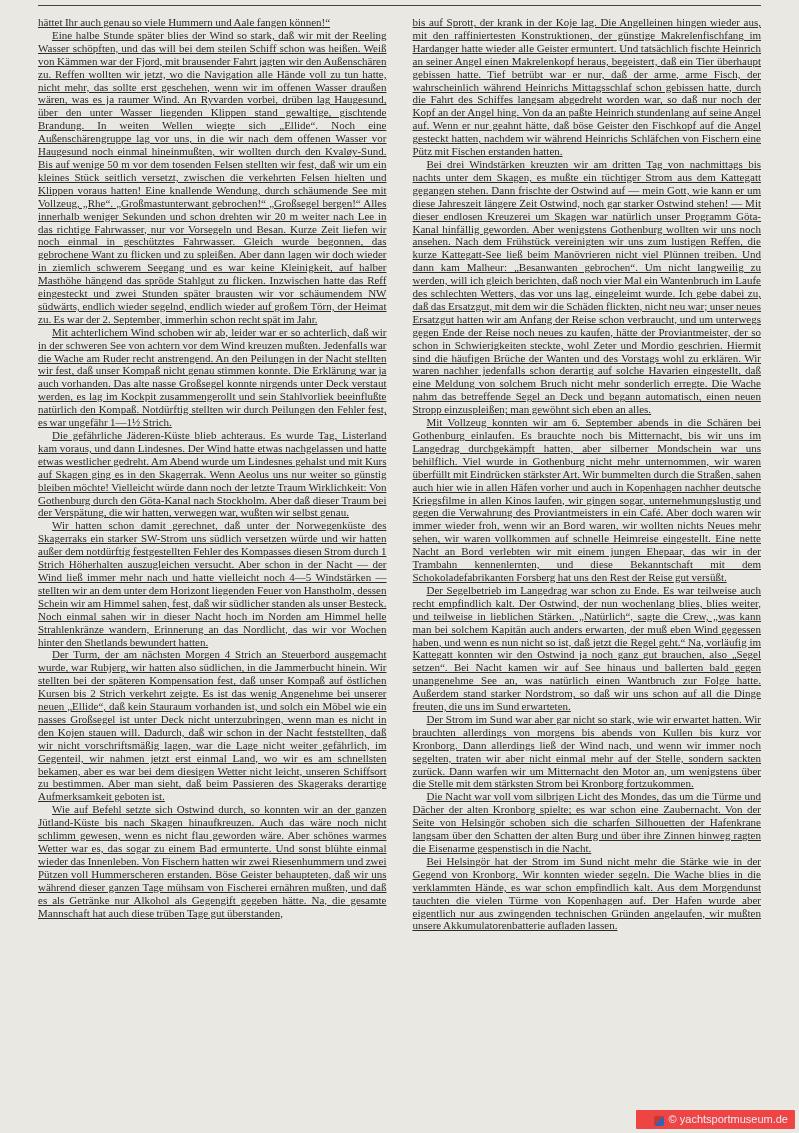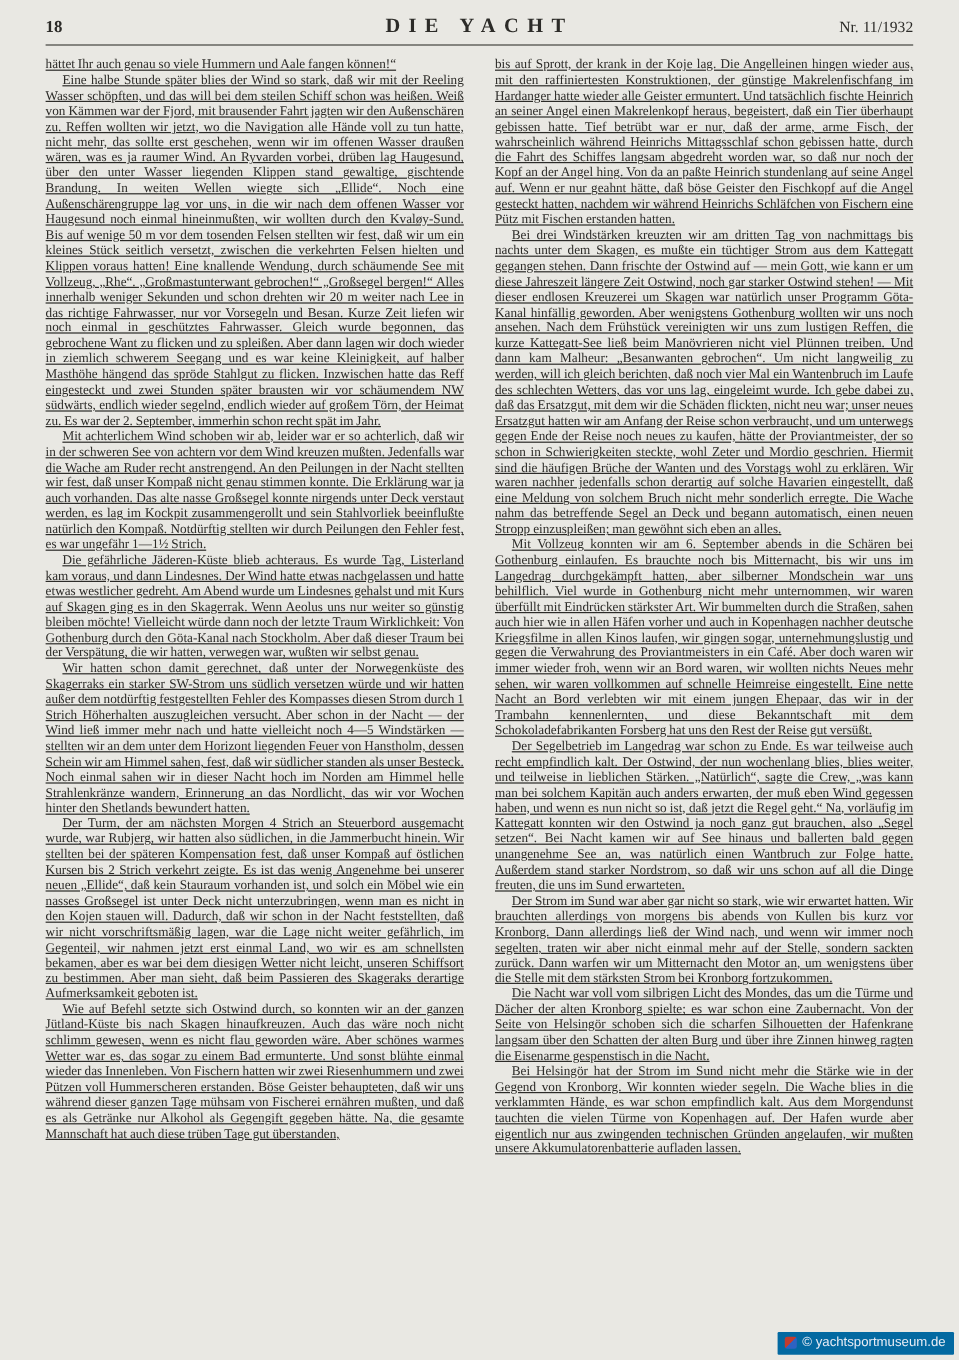--- a/index.html
+++ b/index.html
@@ -47,48 +47,43 @@
     hyphens: auto;
     -webkit-hyphens: auto;
     word-spacing: -0.3px;
   }
   .col p { margin: 0; text-indent: 14px; text-decoration: underline; }
   .col p:first-child { text-indent: 0; }
   .watermark {
     position: absolute;
     right: 4px;
     bottom: 4px;
-    background: #0369a1;
+    background: #ef4444;
     color: #e9edf6;
     font-family: "Liberation Sans", sans-serif;
     font-size: 11px;
     line-height: 14px;
-    padding: 2px 7px 3px 6px;
+    padding: 2px 7px 3px 18px;
     display: flex;
-    align-items: center;
+    align-items: flex-end;
     gap: 5px;
     border-radius: 1px;
   }
   .wm-icon {
     width: 10px; height: 10px;
     display: inline-block;
     border-radius: 2px;
     background: linear-gradient(135deg, #c23b2e 0 50%, #2e62c2 50% 100%);
   }
 </style>
 </head>
 <body>
 
 <div class="page">
 
-  <header class="masthead">
-    <span class="pagenum">18</span>
-    <h1 class="title">DIE YACHT</h1>
-    <span class="issue">Nr. 11/1932</span>
-  </header>
 
   <div class="rule"></div>
 
   <main class="columns">
     <div class="col">
         <p>hättet Ihr auch genau so viele Hummern und Aale fangen können!“</p>
         <p>Eine halbe Stunde später blies der Wind so stark, daß wir mit der Reeling Wasser schöpften, und das will bei dem steilen Schiff schon was heißen. Weiß von Kämmen war der Fjord, mit brausender Fahrt jagten wir den Außenschären zu. Reffen wollten wir jetzt, wo die Navigation alle Hände voll zu tun hatte, nicht mehr, das sollte erst geschehen, wenn wir im offenen Wasser draußen wären, was es ja raumer Wind. An Ryvarden vorbei, drüben lag Haugesund, über den unter Wasser liegenden Klippen stand gewaltige, gischtende Brandung. In weiten Wellen wiegte sich „Ellide“. Noch eine Außenschärengruppe lag vor uns, in die wir nach dem offenen Wasser vor Haugesund noch einmal hineinmußten, wir wollten durch den Kvaløy-Sund. Bis auf wenige 50 m vor dem tosenden Felsen stellten wir fest, daß wir um ein kleines Stück seitlich versetzt, zwischen die verkehrten Felsen hielten und Klippen voraus hatten! Eine knallende Wendung, durch schäumende See mit Vollzeug, „Rhe“. „Großmastunterwant gebrochen!“ „Großsegel bergen!“ Alles innerhalb weniger Sekunden und schon drehten wir 20 m weiter nach Lee in das richtige Fahrwasser, nur vor Vorsegeln und Besan. Kurze Zeit liefen wir noch einmal in geschütztes Fahrwasser. Gleich wurde begonnen, das gebrochene Want zu flicken und zu spleißen. Aber dann lagen wir doch wieder in ziemlich schwerem Seegang und es war keine Kleinigkeit, auf halber Masthöhe hängend das spröde Stahlgut zu flicken. Inzwischen hatte das Reff eingesteckt und zwei Stunden später brausten wir vor schäumendem NW südwärts, endlich wieder segelnd, endlich wieder auf großem Törn, der Heimat zu. Es war der 2. September, immerhin schon recht spät im Jahr.</p>
         <p>Mit achterlichem Wind schoben wir ab, leider war er so achterlich, daß wir in der schweren See von achtern vor dem Wind kreuzen mußten. Jedenfalls war die Wache am Ruder recht anstrengend. An den Peilungen in der Nacht stellten wir fest, daß unser Kompaß nicht genau stimmen konnte. Die Erklärung war ja auch vorhanden. Das alte nasse Großsegel konnte nirgends unter Deck verstaut werden, es lag im Kockpit zusammengerollt und sein Stahlvorliek beeinflußte natürlich den Kompaß. Notdürftig stellten wir durch Peilungen den Fehler fest, es war ungefähr 1—1½ Strich.</p>
         <p>Die gefährliche Jäderen-Küste blieb achteraus. Es wurde Tag, Listerland kam voraus, und dann Lindesnes. Der Wind hatte etwas nachgelassen und hatte etwas westlicher gedreht. Am Abend wurde um Lindesnes gehalst und mit Kurs auf Skagen ging es in den Skagerrak. Wenn Aeolus uns nur weiter so günstig bleiben möchte! Vielleicht würde dann noch der letzte Traum Wirklichkeit: Von Gothenburg durch den Göta-Kanal nach Stockholm. Aber daß dieser Traum bei der Verspätung, die wir hatten, verwegen war, wußten wir selbst genau.</p>
         <p>Wir hatten schon damit gerechnet, daß unter der Norwegenküste des Skagerraks ein starker SW-Strom uns südlich versetzen würde und wir hatten außer dem notdürftig festgestellten Fehler des Kompasses diesen Strom durch 1 Strich Höherhalten auszugleichen versucht. Aber schon in der Nacht — der Wind ließ immer mehr nach und hatte vielleicht noch 4—5 Windstärken — stellten wir an dem unter dem Horizont liegenden Feuer von Hanstholm, dessen Schein wir am Himmel sahen, fest, daß wir südlicher standen als unser Besteck. Noch einmal sahen wir in dieser Nacht hoch im Norden am Himmel helle Strahlenkränze wandern, Erinnerung an das Nordlicht, das wir vor Wochen hinter den Shetlands bewundert hatten.</p>

